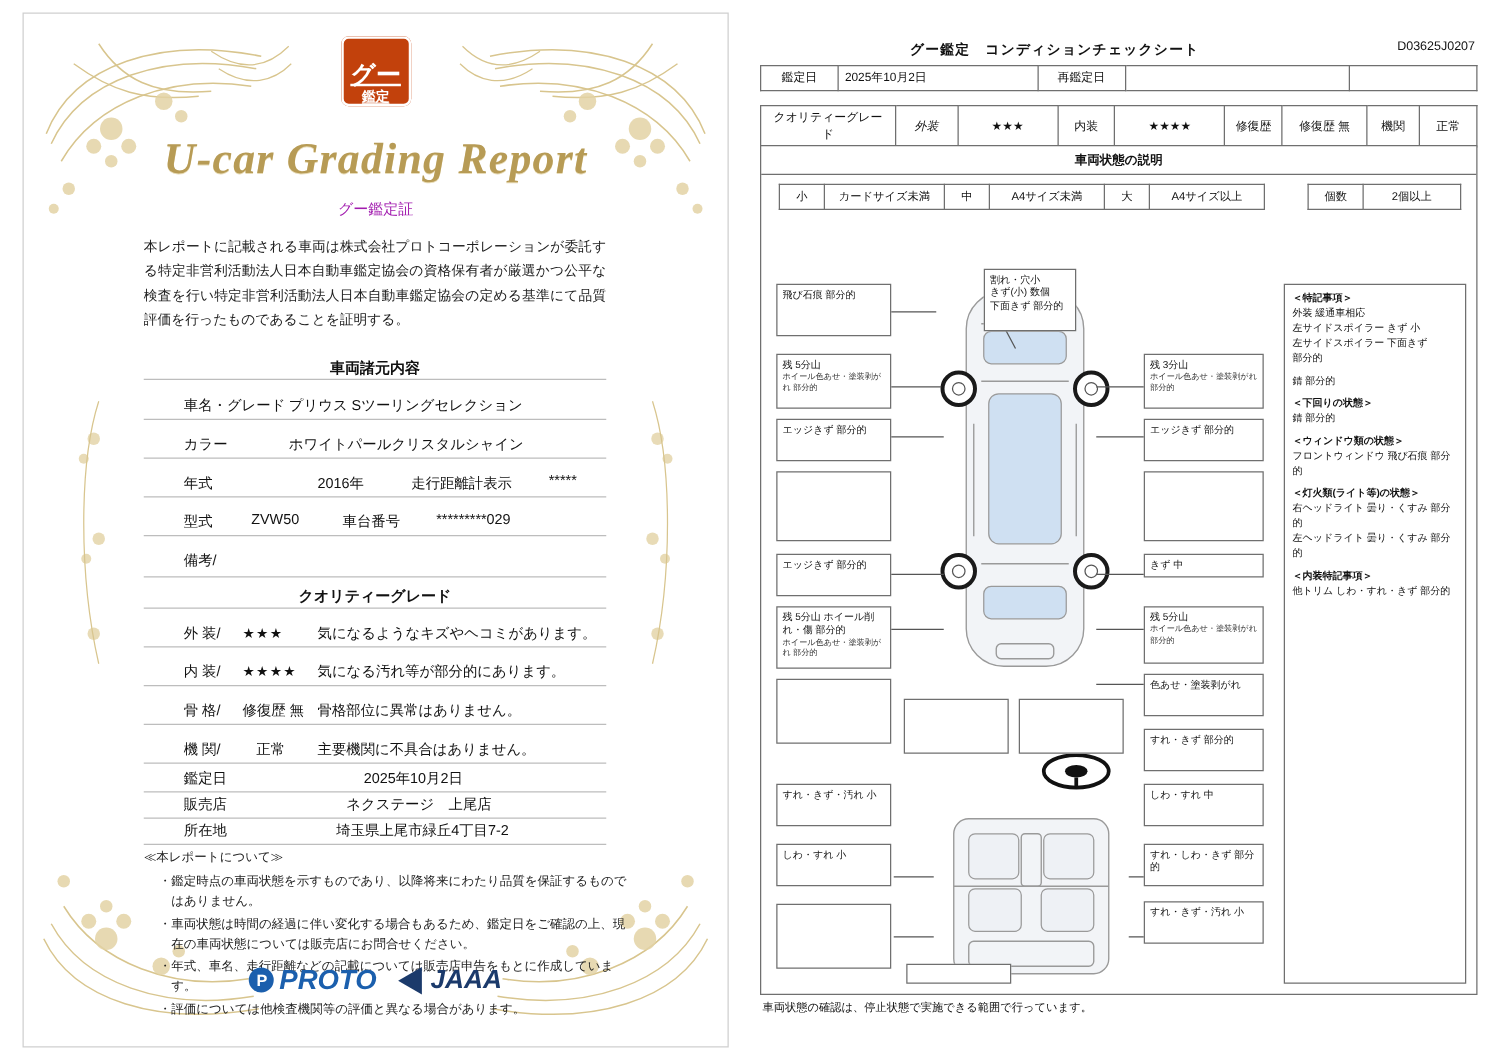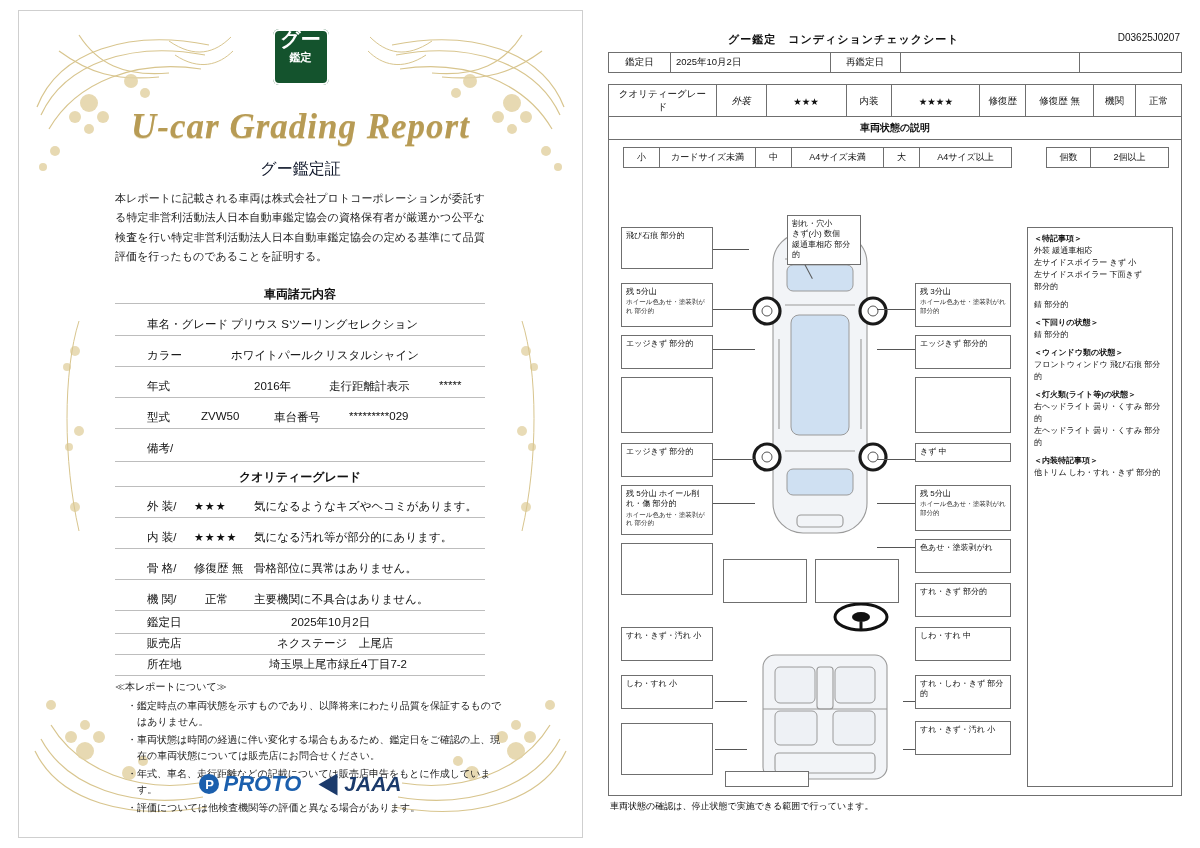--- a/index.html
+++ b/index.html
@@ -24,47 +24,48 @@
     background: #fff;
   }
   .corner-svg { position: absolute; }
 
   .logo-wrap {
     position: absolute; left: 0; right: 0; top: 18px;
     display: flex; justify-content: center;
   }
   .goo-badge {
     width: 56px; height: 56px;
-    background: #14532d;
+    background: #c2410c;
     border-radius: 6px;
     color: #fff;
     display: flex; flex-direction: column;
-    align-items: center; justify-content: flex-start;
+    align-items: center; justify-content: flex-end;
     line-height: 1.05;
     box-shadow: 0 0 0 2px #fff inset;
+    text-decoration: underline;
   }
   .goo-badge .g1 { font-size: 20px; font-weight: bold; letter-spacing: 0; }
   .goo-badge .g2 { font-size: 11px; font-weight: bold; margin-top: 2px; }
 
   .report-title {
     position: absolute; left: 0; right: 0; top: 96px;
     text-align: center;
     font-family: "Liberation Serif", serif;
     font-style: italic;
     font-weight: bold;
     font-size: 35px;
     color: #b79b55;
     letter-spacing: 1px;
     text-shadow: 0 1px 0 #e8dcb8;
   }
   .report-subtitle {
     position: absolute; left: 0; right: 0; top: 148px;
     text-align: center;
-    font-size: 16px;
-    color: #0f172a;
+    font-size: 12px;
+    color: #a21caf;
   }
 
   .intro-text {
     position: absolute;
     left: 96px; top: 178px; width: 370px;
     font-size: 11px; line-height: 1.75;
     color: #222;
     text-align: justify;
   }
 
@@ -573,21 +574,21 @@
         <div class="note-box" style="left:6px; top:276px; width:92px; height:50px;">
           <span>残 5分山
 ホイール削れ・傷 部分的</span>
           <span class="sub">ホイール色あせ・塗装剥がれ 部分的</span>
         </div>
         <div class="note-box" style="left:6px; top:334px; width:92px; height:52px;"></div>
 
         <div class="note-box" style="left:172px; top:6px; width:74px; height:50px;">
           <span style="white-space:pre-line;">割れ・穴小
 きず(小) 数個
-緩通車相応 部分的</span>
+下面きず 部分的</span>
         </div>
         <div class="note-box" style="left:300px; top:74px; width:96px; height:44px;">
           <span>残 3分山</span>
           <span class="sub">ホイール色あせ・塗装剥がれ 部分的</span>
         </div>
         <div class="note-box" style="left:300px; top:126px; width:96px; height:34px;">
           <span>エッジきず 部分的</span>
         </div>
         <div class="note-box" style="left:300px; top:168px; width:96px; height:56px;"></div>
         <div class="note-box" style="left:300px; top:234px; width:96px; height:19px;">

